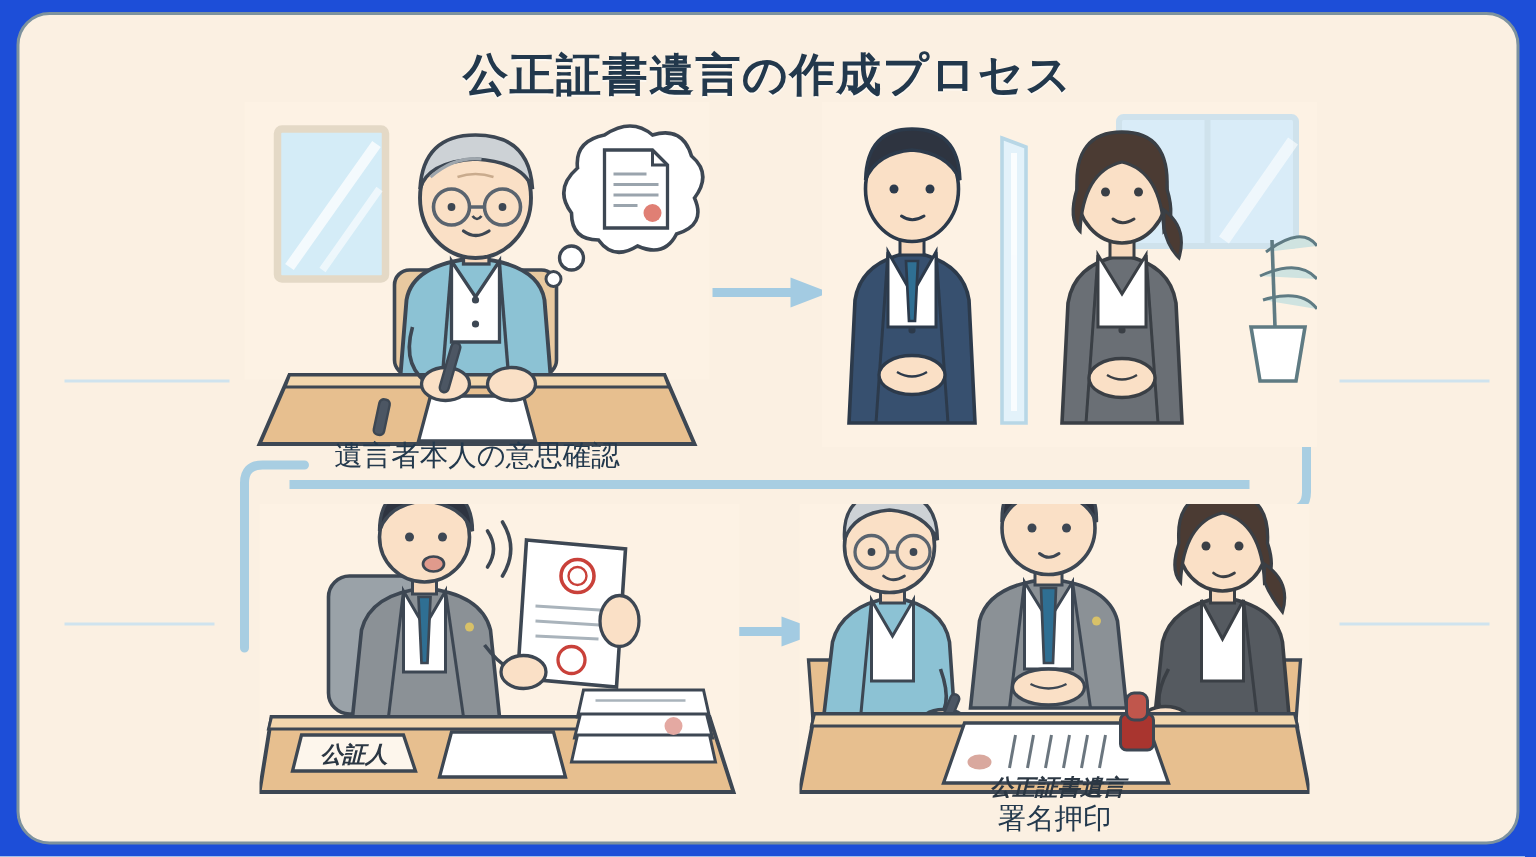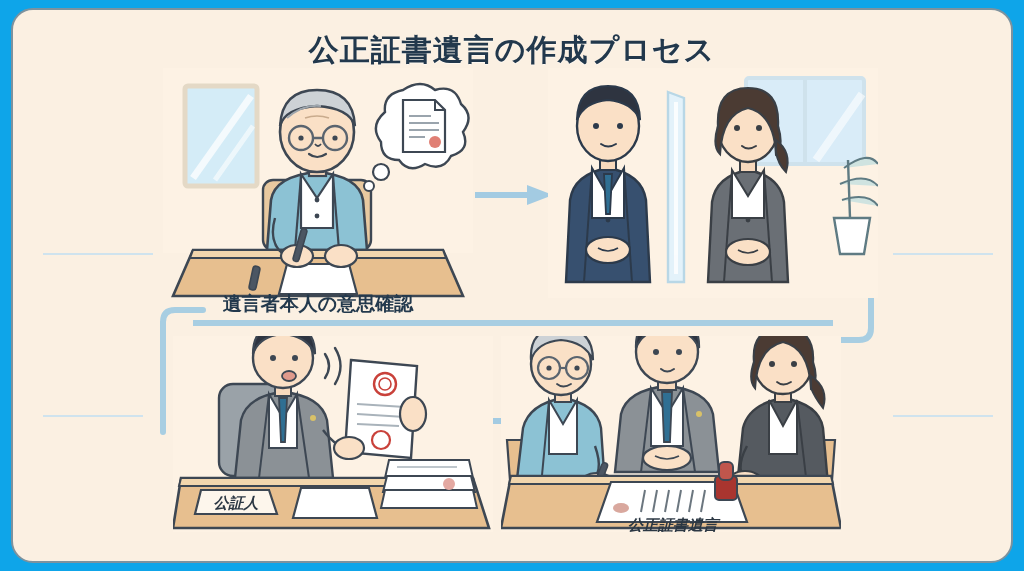--- a/index.html
+++ b/index.html
@@ -11,21 +11,21 @@
     width: 1024px;
     height: 571px;
     overflow: hidden;
     font-family: "Liberation Sans", "DejaVu Sans", sans-serif;
   }
 
   #infographic {
     position: relative;
     width: 1024px;
     height: 571px;
-    background: #0ea5e9;
+    background: #1d4ed8;
   }
 
   
   .card {
     position: absolute;
     left: 11px;
     top: 8px;
     width: 1002px;
     height: 555px;
     background: #fbf0e2;
@@ -52,33 +52,33 @@
 
   
   .panel {
     position: absolute;
     z-index: 10;
     font-style: italic;
   }
   #panel-1 { left: 150px;  top: 58px;  width: 310px; height: 230px; }
   #panel-2 { left: 535px;  top: 58px;  width: 330px; height: 230px; }
   #panel-3 { left: 160px;  top: 326px; width: 320px; height: 196px; }
-  #panel-4 { left: 488px;  top: 326px; width: 340px; height: 196px; text-align: center; }
+  #panel-4 { left: 520px;  top: 326px; width: 340px; height: 196px; text-align: center; }
 
   .scene {
     position: absolute;
     inset: 0;
   }
 
   .step-label {
     position: absolute;
     width: 100%;
     text-align: center;
     font-size: 19px;
-    font-weight: bold;
+    font-weight: normal;
     color: #23394d;
     z-index: 30;
   }
   #label-1 { left: 150px;  top: 281px; width: 310px; }
   #label-2 { left: 535px;  top: 281px; width: 330px; }
   #label-3 { left: 160px;  top: 523px; width: 320px; }
   #label-4 { left: 520px;  top: 523px; width: 340px; }
 
   
   .connector { position: absolute; z-index: 5; }
@@ -404,15 +404,16 @@
         </g>
 
         <g>
           <rect x="214" y="140" width="22" height="24" rx="4" fill="#a9352f" stroke="#3d4753" stroke-width="2"></rect>
           <rect x="218" y="126" width="14" height="18" rx="5" fill="#c0564c" stroke="#3d4753" stroke-width="2"></rect>
         </g>
 
         <text x="172" y="194" font-family="'Liberation Sans',sans-serif" font-size="15" font-weight="bold" fill="#2b3743" text-anchor="middle">公正証書遺言</text>
       </svg>
     </div>
+    <div class="step-label" id="label-4">署名押印</div>
 
   </div>
 </div>
 
 </body></html>

